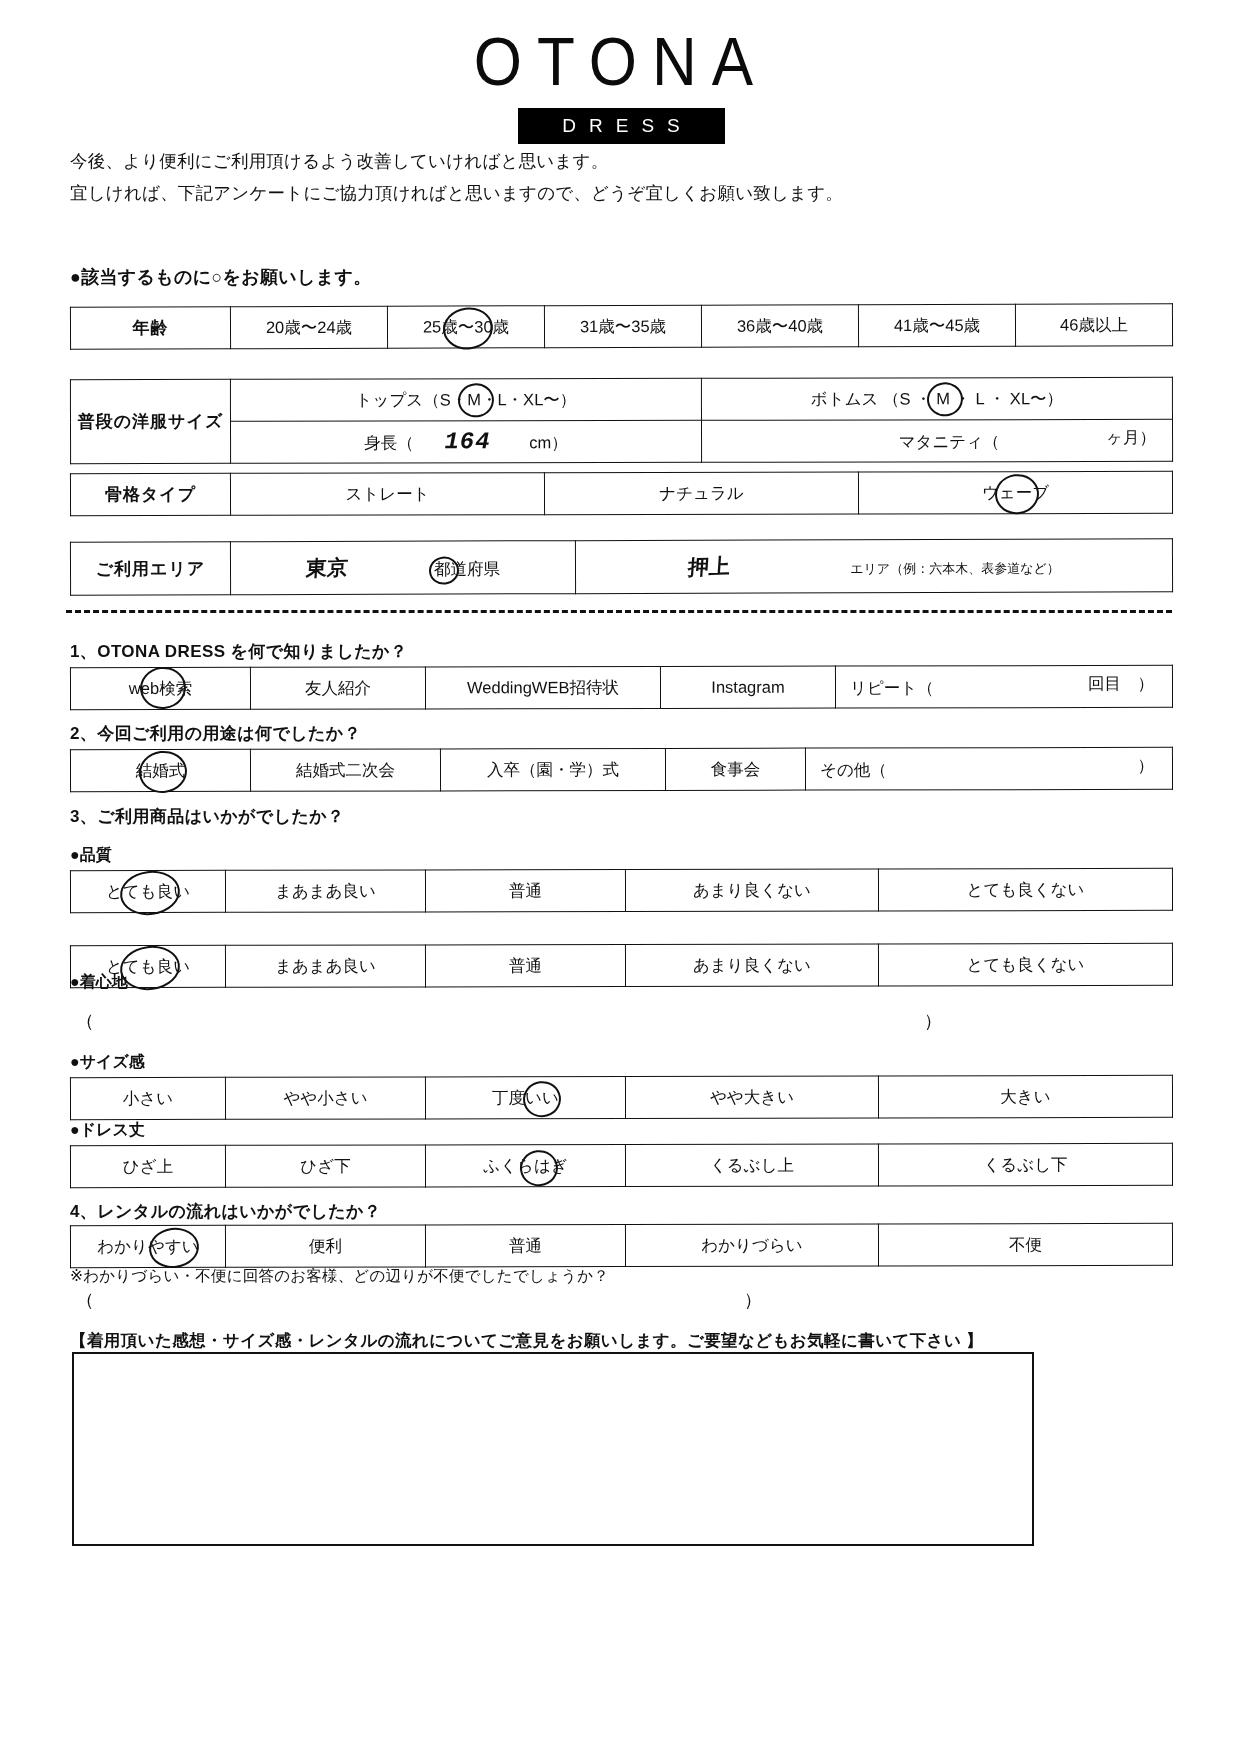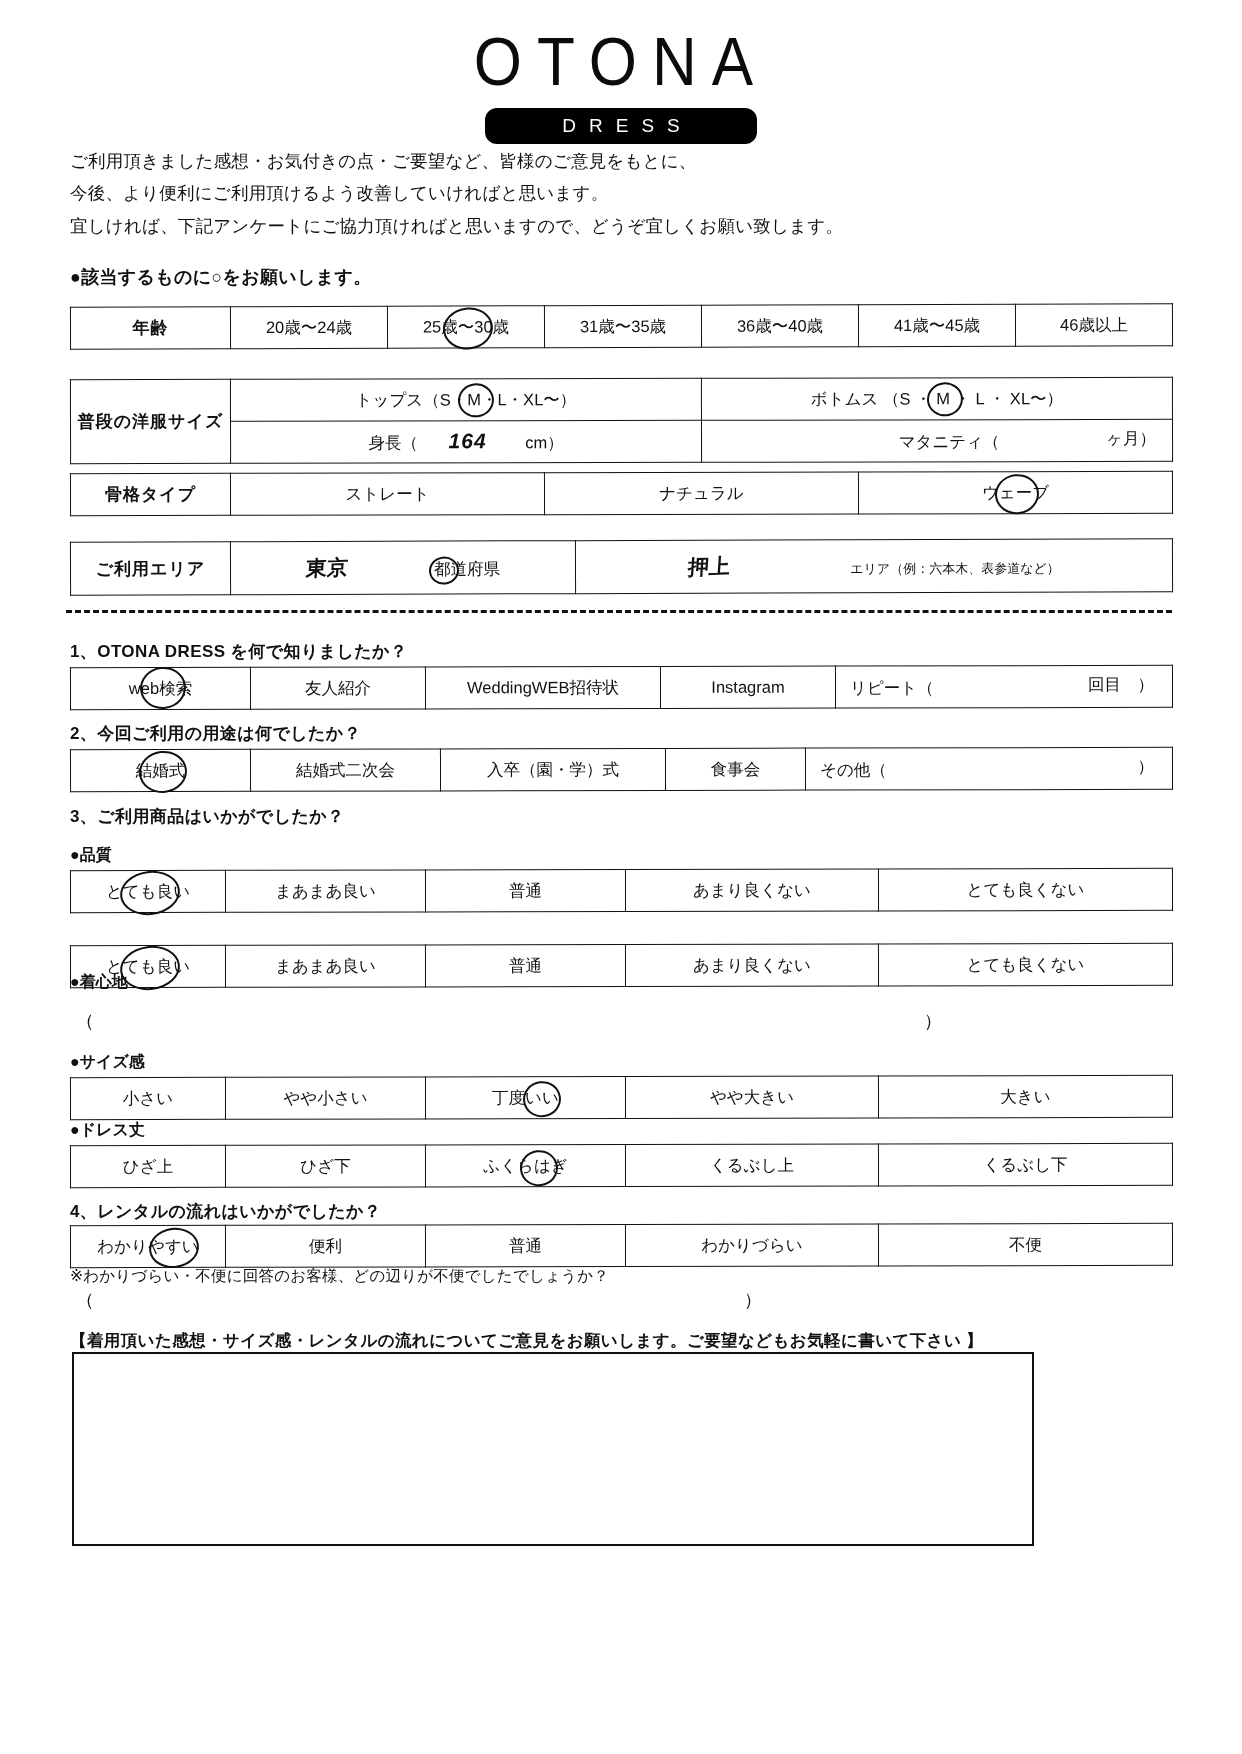--- a/index.html
+++ b/index.html
@@ -16,22 +16,22 @@
   
   .logo-wrap{position:absolute; left:0; top:30px; width:1242px; text-align:center;}
   .logo-otona{
     font-family:"Liberation Sans", sans-serif;
     font-size:62px; letter-spacing:15px; font-weight:300;
     color:#0b0b0b; line-height:1;
     transform:scaleY(1.12);
     display:inline-block;
   }
   .logo-bar{
-    margin:16px auto 0; width:272px; height:36px; background:#000;
-    display:flex; align-items:center; justify-content:center;border-radius:12px;
+    margin:16px auto 0; width:207px; height:36px; background:#000;
+    display:flex; align-items:center; justify-content:center;
   }
   .logo-dress{
     color:#fff; font-size:19px; letter-spacing:13px; font-weight:300;
     padding-left:13px;
   }
 
   
   .intro{position:absolute; left:70px; top:150px; width:1100px;}
   .intro p{margin:0 0 10px 0; font-size:17.5px; line-height:1.28; letter-spacing:.2px;}
 
@@ -43,23 +43,23 @@
     border:1.6px solid #111;
     text-align:center; vertical-align:middle;
     font-size:16.5px; height:41px; position:relative;
     padding:0 2px;
   }
   .tbl td.hd{font-weight:bold; font-size:17px; letter-spacing:1px;}
   .tbl td.lft{text-align:left; padding-left:14px;}
 
   
   .hand{
-    font-family:Liberation Sans, sans-serif;
+    font-family:Liberation Mono, monospace;
     font-style:italic; font-weight:bold;
-    color:#111; font-size:21px;
+    color:#111; font-size:24px;
     letter-spacing:1px;
   }
   .hand-cjk{
     font-family:"DejaVu Sans", sans-serif;
     font-weight:bold; color:#111; font-size:21px;
     transform:skewX(-6deg) rotate(-2deg); display:inline-block;
   }
 
   .wrapcirc{position:relative; display:inline-block;}
   .wrapcirc>.ring{
@@ -94,21 +94,20 @@
 <div class="page">
 
   <div class="logo-wrap">
     <div class="logo-otona">OTONA</div>
     <div class="logo-bar">
       <span class="logo-dress">DRESS</span>
     </div>
   </div>
 
   <div class="intro">
-    <p>ご利用頂きました感想・お気付きの点・ご要望など、皆様のご意見をもとに、</p>
     <p>今後、より便利にご利用頂けるよう改善していければと思います。</p>
     <p>宜しければ、下記アンケートにご協力頂ければと思いますので、どうぞ宜しくお願い致します。</p>
   </div>
 
   <div class="lead">●該当するものに○をお願いします。</div>
 
   <table class="tbl skew1" style="left:70px; top:305px; width:1102px;">
     <colgroup>
         <col style="width:160px">
         <col style="width:157px">

